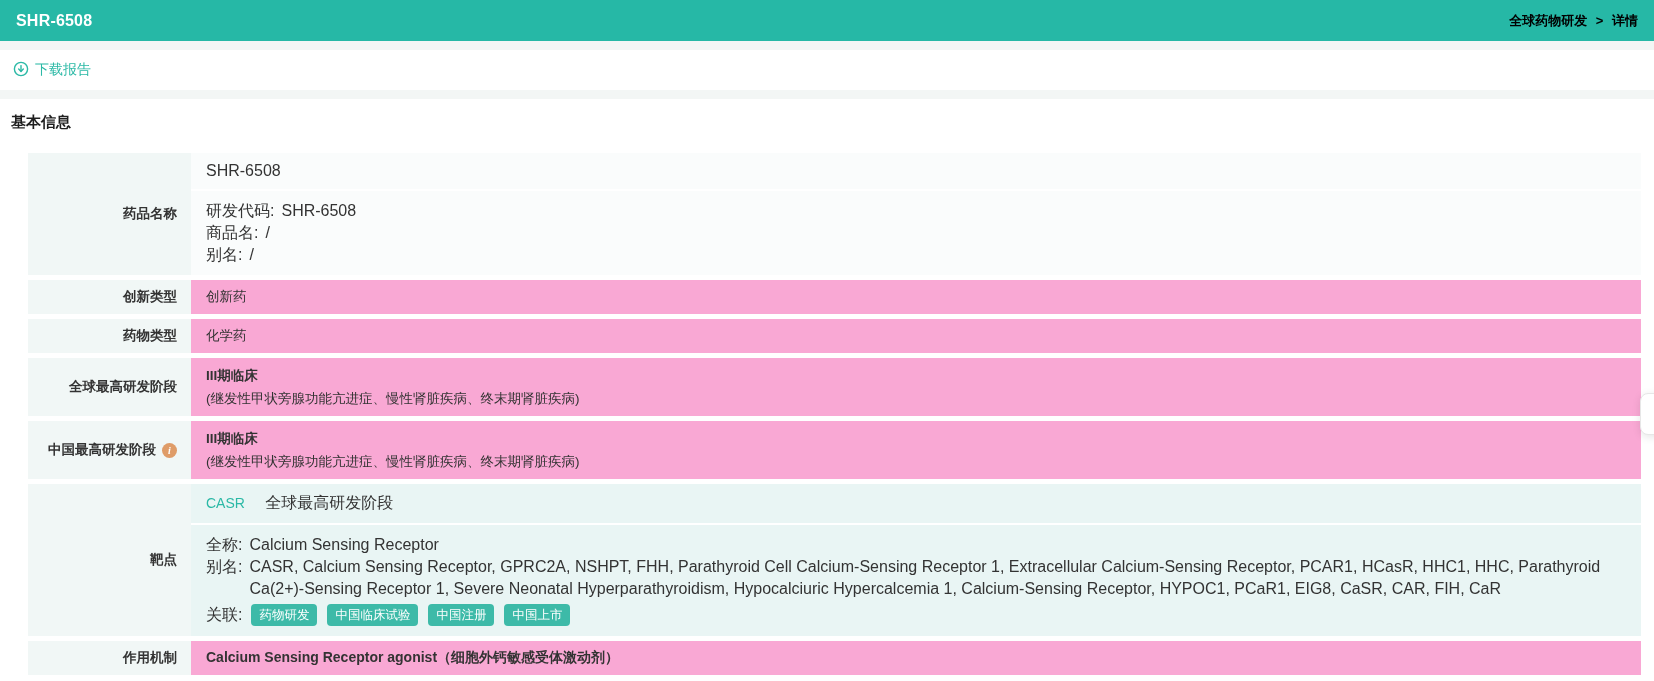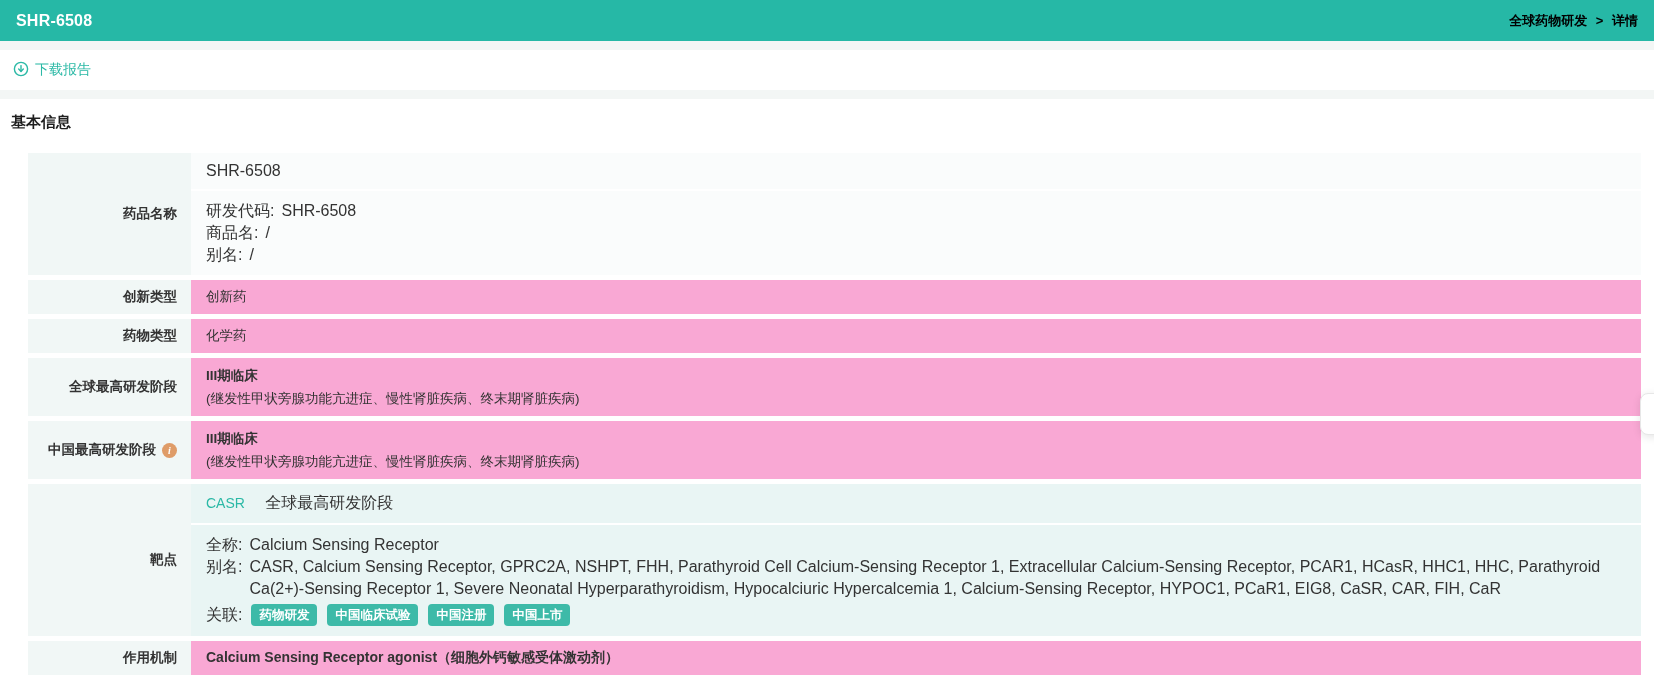--- a/index.html
+++ b/index.html
@@ -65,21 +65,21 @@
     font-family:"Liberation Serif",serif; line-height:15px; text-align:center;
     margin-left:6px; cursor:pointer; flex:0 0 auto;
   }
 
   
   .gene-link { color:#2bb9a6; font-size:14px; margin-right:16px; cursor:pointer; }
   .gene-cn { color:#333; }
   .tag-line { display:flex; align-items:center; line-height:24px; margin-top:3px; }
   .tag {
     display:inline-block; background:#3dbaa8; color:#fff; font-size:12.5px;
-    font-weight:700; padding:3px 8px; border-radius:4px; margin-right:10px;
+    font-weight:400; padding:3px 8px; border-radius:4px; margin-right:10px;
     line-height:16px; cursor:pointer;
   }
   .mechanism { font-weight:600; font-size:14px; }
 
   
   .side-float {
     position:absolute; right:-14px; top:393px; width:28px; height:42px;
     background:#fff; border:1px solid #e7e7e7; border-radius:8px;
     box-shadow:0 2px 8px rgba(0,0,0,.10); cursor:pointer;
   }

